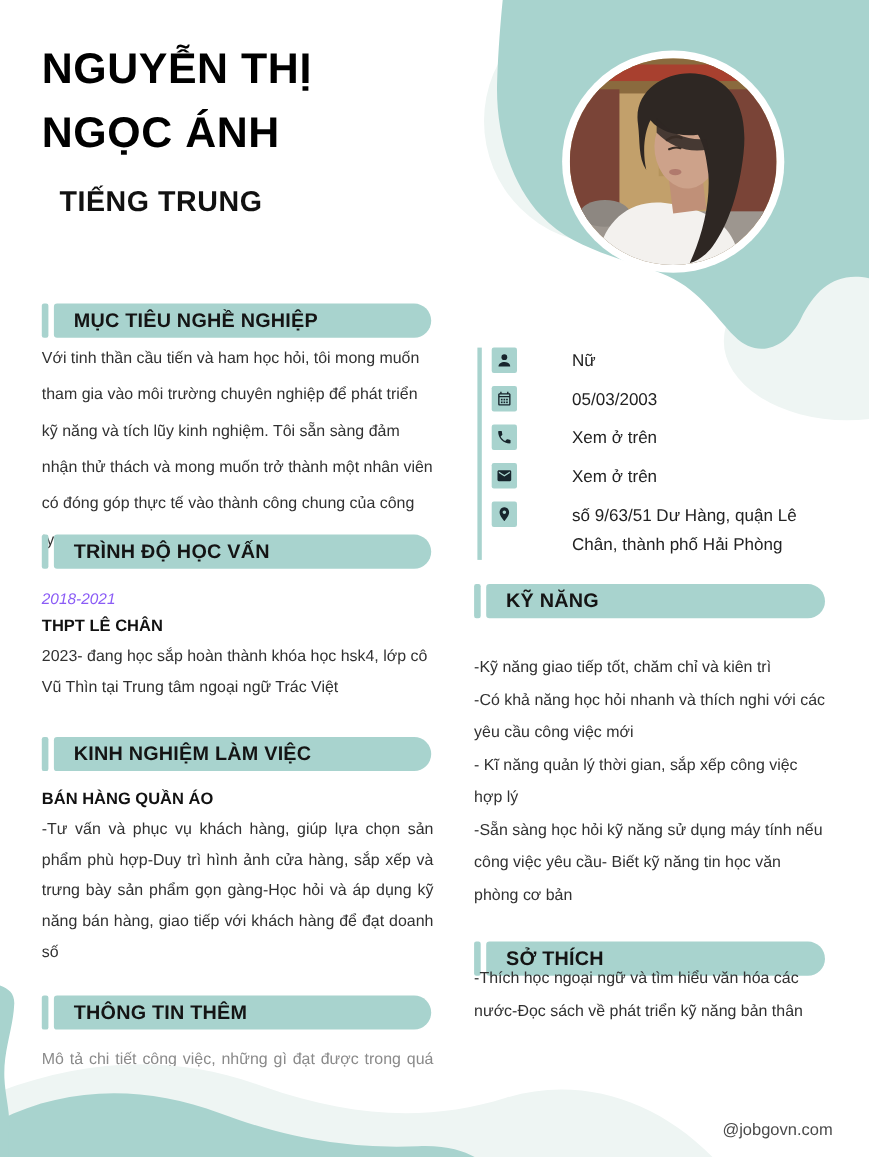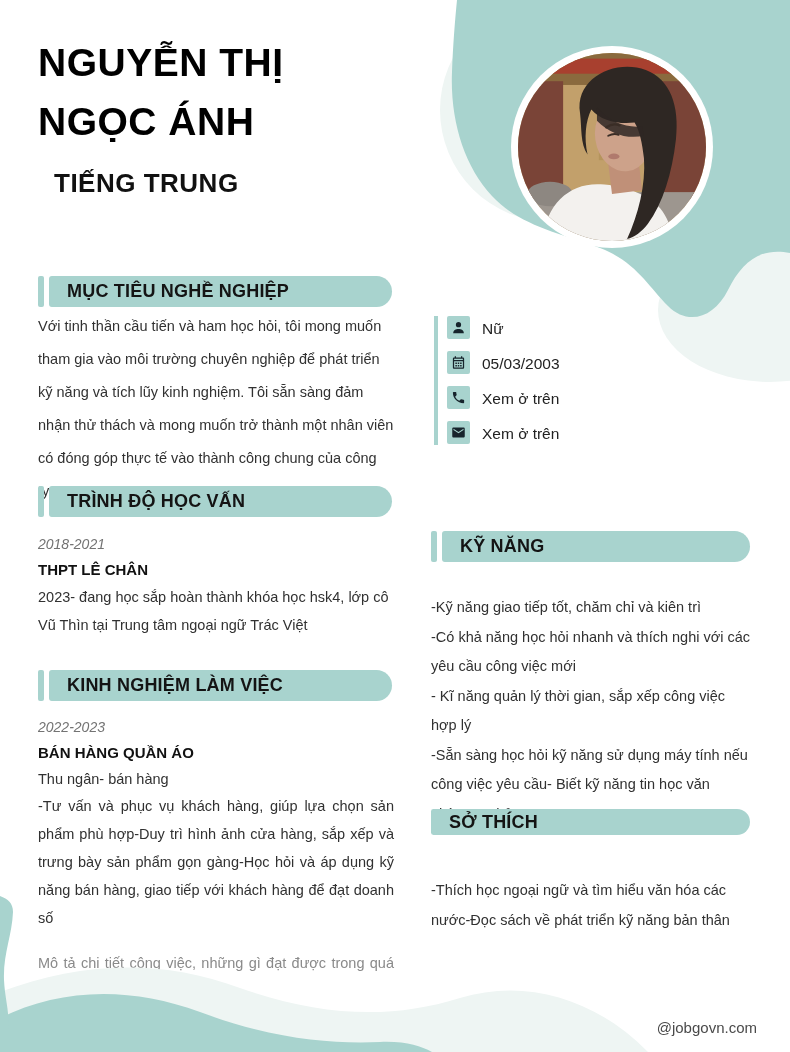--- a/index.html
+++ b/index.html
@@ -24,39 +24,39 @@
   .sec .main{
     flex:1;background:var(--teal);border-radius:3px 16px 16px 3px;
     display:flex;align-items:center;padding-left:18px;
     font-weight:700;font-size:18px;color:#141414;letter-spacing:.2px;
   }
   
   .lblock{position:absolute;left:38px;width:356px;font-size:14.5px;color:#313131;}
   .rblock{position:absolute;left:431px;width:320px;font-size:14.5px;color:#313131;margin-top:20px;}
   .para{line-height:33px;}
   .justify{text-align:justify;}
-  .date{font-style:italic;font-size:14px;color:#737373;line-height:26px;}
+  .date{font-style:italic;font-size:14px;color:#8b5cf6;line-height:26px;}
   .strong-line{font-weight:700;font-size:15px;color:#111;line-height:26px;}
   .plain-line{line-height:26px;}
   .note{line-height:28px;}
   .skill-line{line-height:29.5px;}
   .muted{color:#8a8a8a;}
   
   .info-list{
     position:absolute;left:434px;top:316px;width:316px;
     border-left:4px solid var(--teal);padding-left:9px;
     display:flex;flex-direction:column;gap:11px;
   }
   .info-row{display:flex;align-items:flex-start;gap:12px;}
   .info-icon{
     flex:0 0 23px;width:23px;height:23px;background:var(--teal);border-radius:2px;
     display:flex;align-items:center;justify-content:center;
   }
   .info-icon svg{width:15px;height:15px;fill:#17242c;}
-  .info-text{font-size:15.5px;color:#222;line-height:23px;padding-top:1px;}
+  .info-text{font-size:15.5px;color:#222;line-height:23px;padding-top:1px;margin-left:38px;}
   .info-row.tall .info-text{line-height:26px;}
   
   .deco{position:absolute;pointer-events:none;}
   #deco-top{top:0;right:0;}
   #deco-bottom{left:0;bottom:0;}
   .watermark{
     position:absolute;right:33px;bottom:16px;
     font-family:Liberation Sans, sans-serif;font-size:15px;color:#4a4a4a;
   }
 </style>
@@ -128,26 +128,30 @@
     <div class="note">2023- đang học sắp hoàn thành khóa học hsk4, lớp cô Vũ Thìn tại Trung tâm ngoại ngữ Trác Việt</div>
   </div>
 
   <div class="sec sec-left" style="top:670px;">
     <span class="accent"></span>
     <span class="main">
       <span>KINH NGHIỆM LÀM VIỆC</span>
     </span>
   </div>
   <div class="lblock" style="top:714px;">
-    <div class="date">2022-2023</div>
     <div class="strong-line">BÁN HÀNG QUẦN ÁO</div>
-    <div class="plain-line">Thu ngân- bán hàng</div>
     <div class="note justify">-Tư vấn và phục vụ khách hàng, giúp lựa chọn sản phẩm phù hợp-Duy trì hình ảnh cửa hàng, sắp xếp và trưng bày sản phẩm gọn gàng-Học hỏi và áp dụng kỹ năng bán hàng, giao tiếp với khách hàng để đạt doanh số</div>
   </div>
 
+  <div class="sec sec-left" style="top:905px;">
+    <span class="accent"></span>
+    <span class="main">
+      <span>THÔNG TIN THÊM</span>
+    </span>
+  </div>
   <div class="lblock justify muted" style="top:948px;line-height:30px;">Mô tả chi tiết công việc, những gì đạt được trong quá trình làm việc.</div>
 
   <div class="info-list">
     <div class="info-row">
       <span class="info-icon">
         <svg viewBox="0 0 24 24">
             <circle cx="12" cy="7.5" r="4.2"></circle>
             <path d="M3.5 21c0-4.4 4-6.6 8.5-6.6s8.5 2.2 8.5 6.6z"></path>
           </svg>
       </span>
@@ -176,36 +180,44 @@
       <span class="info-text">Xem ở trên</span>
     </div>
     <div class="info-row">
       <span class="info-icon">
         <svg viewBox="0 0 24 24">
             <path d="M20 4H4C2.9 4 2 4.9 2 6v12c0 1.1.9 2 2 2h16c1.1 0 2-.9 2-2V6c0-1.1-.9-2-2-2zm0 4l-8 5-8-5V6l8 5 8-5v2z"></path>
           </svg>
       </span>
       <span class="info-text">Xem ở trên</span>
     </div>
+    <div class="info-row tall">
+      <span class="info-icon">
+        <svg viewBox="0 0 24 24">
+            <path d="M12 2C8.13 2 5 5.13 5 9c0 5.25 7 13 7 13s7-7.75 7-13c0-3.87-3.13-7-7-7zm0 9.5c-1.38 0-2.5-1.12-2.5-2.5S10.62 6.5 12 6.5s2.5 1.12 2.5 2.5-1.12 2.5-2.5 2.5z"></path>
+          </svg>
+      </span>
+      <span class="info-text">số 9/63/51 Dư Hàng, quận Lê Chân, thành phố Hải Phòng</span>
+    </div>
   </div>
 
   <div class="sec sec-right" style="top:531px;">
     <span class="accent"></span>
     <span class="main">
       <span>KỸ NĂNG</span>
     </span>
   </div>
   <div class="rblock" style="top:573px;">
     <div class="skill-line">-Kỹ năng giao tiếp tốt, chăm chỉ và kiên trì</div>
     <div class="skill-line">-Có khả năng học hỏi nhanh và thích nghi với các yêu cầu công việc mới</div>
     <div class="skill-line">- Kĩ năng quản lý thời gian, sắp xếp công việc hợp lý</div>
     <div class="skill-line">-Sẵn sàng học hỏi kỹ năng sử dụng máy tính nếu công việc yêu cầu- Biết kỹ năng tin học văn phòng cơ bản</div>
   </div>
 
-  <div class="sec sec-right" style="top:804px;flex-direction:column;">
+  <div class="sec sec-right" style="top:856px;">
     <span class="accent"></span>
     <span class="main">
       <span>SỞ THÍCH</span>
     </span>
   </div>
   <div class="rblock" style="top:856px;">
     <div class="skill-line">-Thích học ngoại ngữ và tìm hiểu văn hóa các nước-Đọc sách về phát triển kỹ năng bản thân</div>
   </div>
 
   <svg id="deco-bottom" class="deco" width="790" height="160" viewBox="0 0 790 160">

